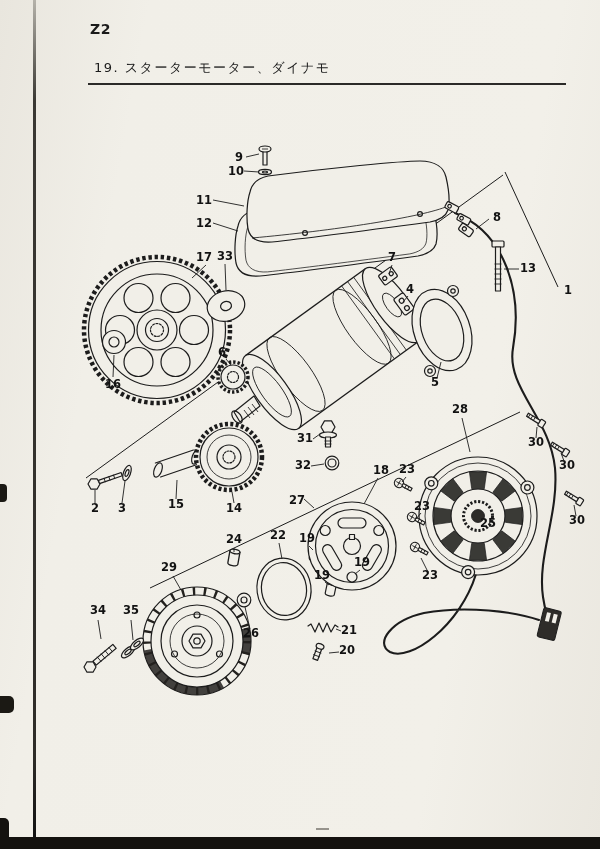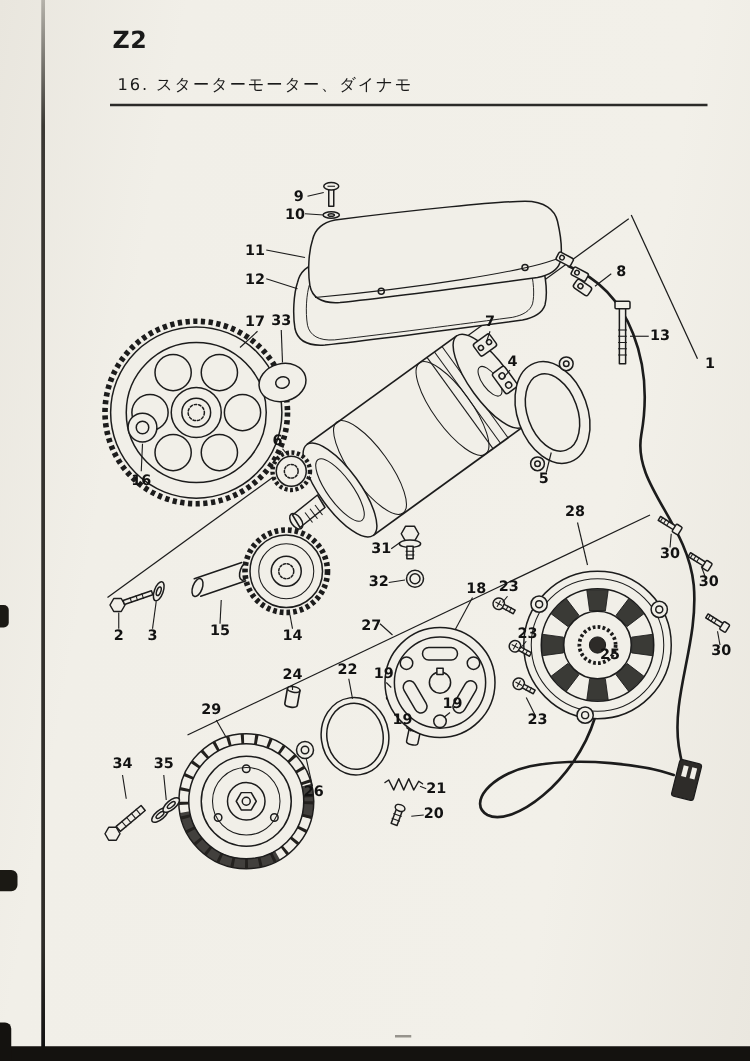--- a/index.html
+++ b/index.html
@@ -6,21 +6,21 @@
   body{
     width:600px;height:849px;position:relative;overflow:hidden;
     background:#e7e4dc;
     font-family:"DejaVu Sans", sans-serif;
   }
   .paper{
     position:absolute;inset:0;
     background:linear-gradient(100deg,#e9e6de 0%,#f1efe8 20%,#f2f0e9 75%,#eae7df 100%);
   }
   .model{
-    position:absolute;left:90px;top:21px;font-size:19px;font-weight:bold;
+    position:absolute;left:90px;top:21px;font-size:14px;font-weight:bold;
     color:#1a1a1a;letter-spacing:.5px;
   }
   .title{
     position:absolute;left:94px;top:59px;font-size:13px;color:#1a1a1a;
     letter-spacing:1.5px;
   }
   .rule{
     position:absolute;left:88px;top:83px;width:478px;height:1.5px;background:#2b2a28;
   }
   .diagram{position:absolute;left:0;top:0}
@@ -58,21 +58,21 @@
   svg .dark{fill:#3a3a36;stroke:#1c1c1c;stroke-width:0.7}
   svg .fins{stroke:#23211e;fill:none}
   svg .lbl{font-family:"DejaVu Sans",sans-serif;font-size:11.5px;font-weight:600;fill:#121212;text-anchor:middle}
 </style>
 </head>
 <body>
 
 <div class="paper"></div>
 
 <div class="model">Z2</div>
-<div class="title">16. スターターモーター、ダイナモ</div>
+<div class="title">19. スターターモーター、ダイナモ</div>
 <div class="rule"></div>
 
 <svg class="diagram" width="600" height="849" viewBox="0 0 600 849">
 
   <defs>
     <path id="coverOutline" d="M 250,192 C 252,183 258,178 268,176 C 330,168 400,161 420,161 C 436,161 444,168 446,177 C 449,190 450,202 448,210 C 446,216 440,220 430,222 C 370,230 300,239 272,242 C 258,243 250,238 248,229 C 246,217 247,201 250,192 Z"></path>
     <path id="coil" d="M 505.3,509.7 L 522.2,507.4 L 522.2,524.6 L 505.3,522.3 Z"></path>
     <rect id="slot" x="338" y="518" width="28" height="10" rx="5"></rect>
     <g id="bolt30">
       <rect x="-10" y="-1.8" width="15" height="3.6" class="sp"></rect>

